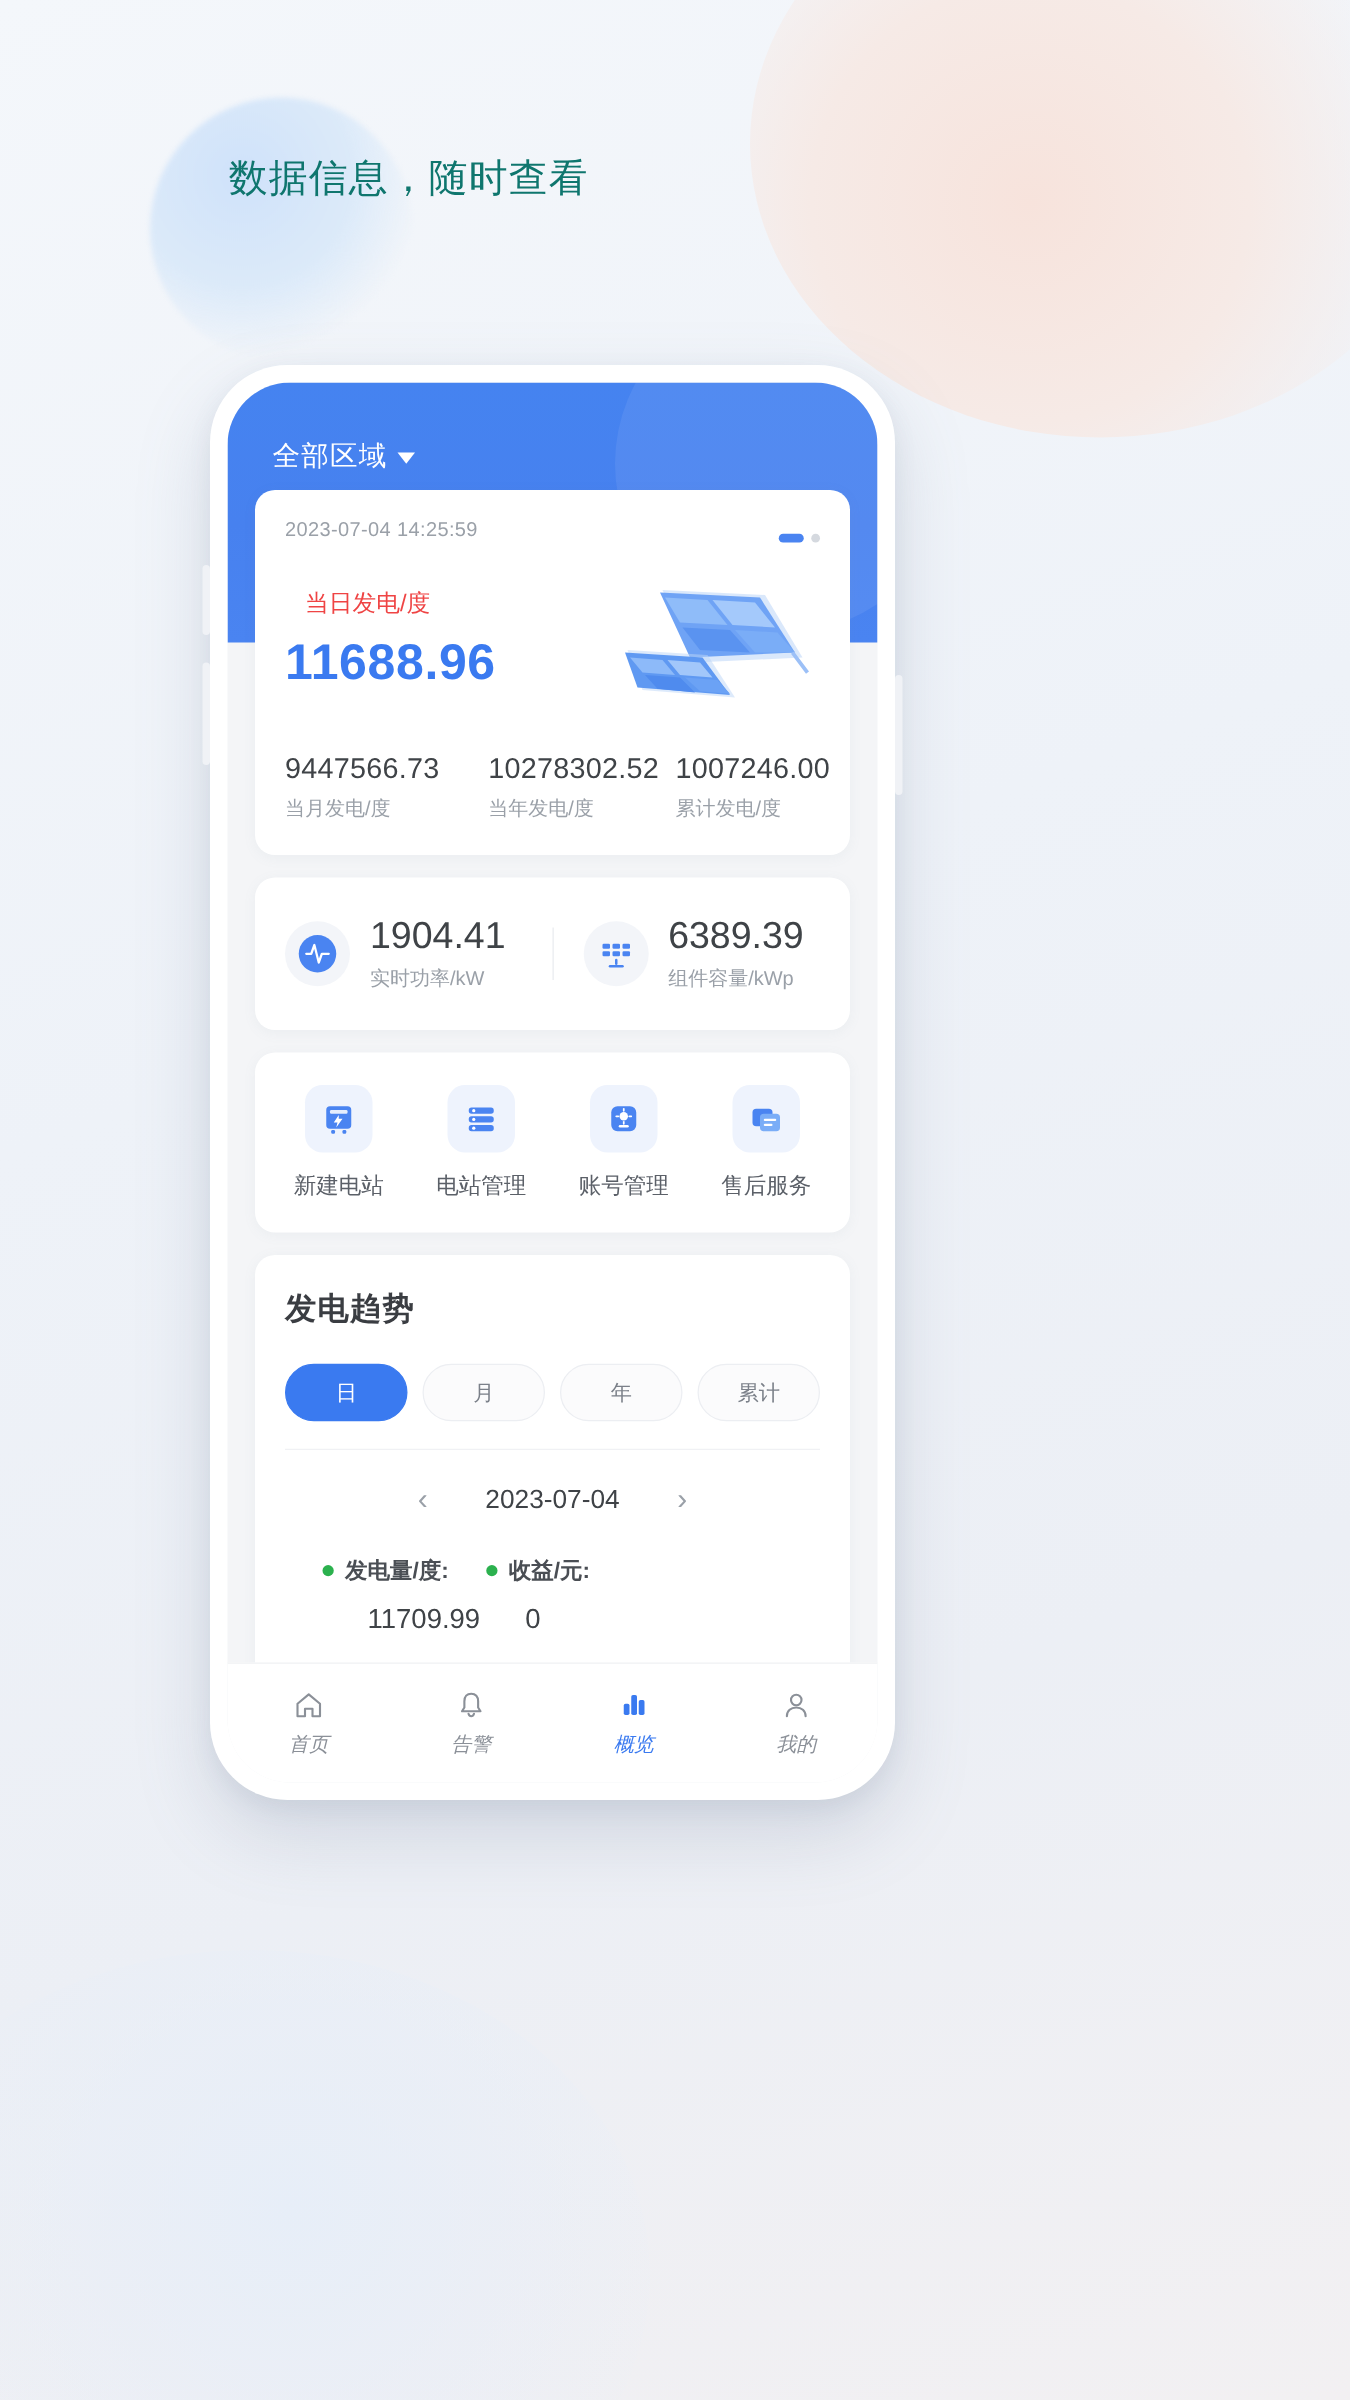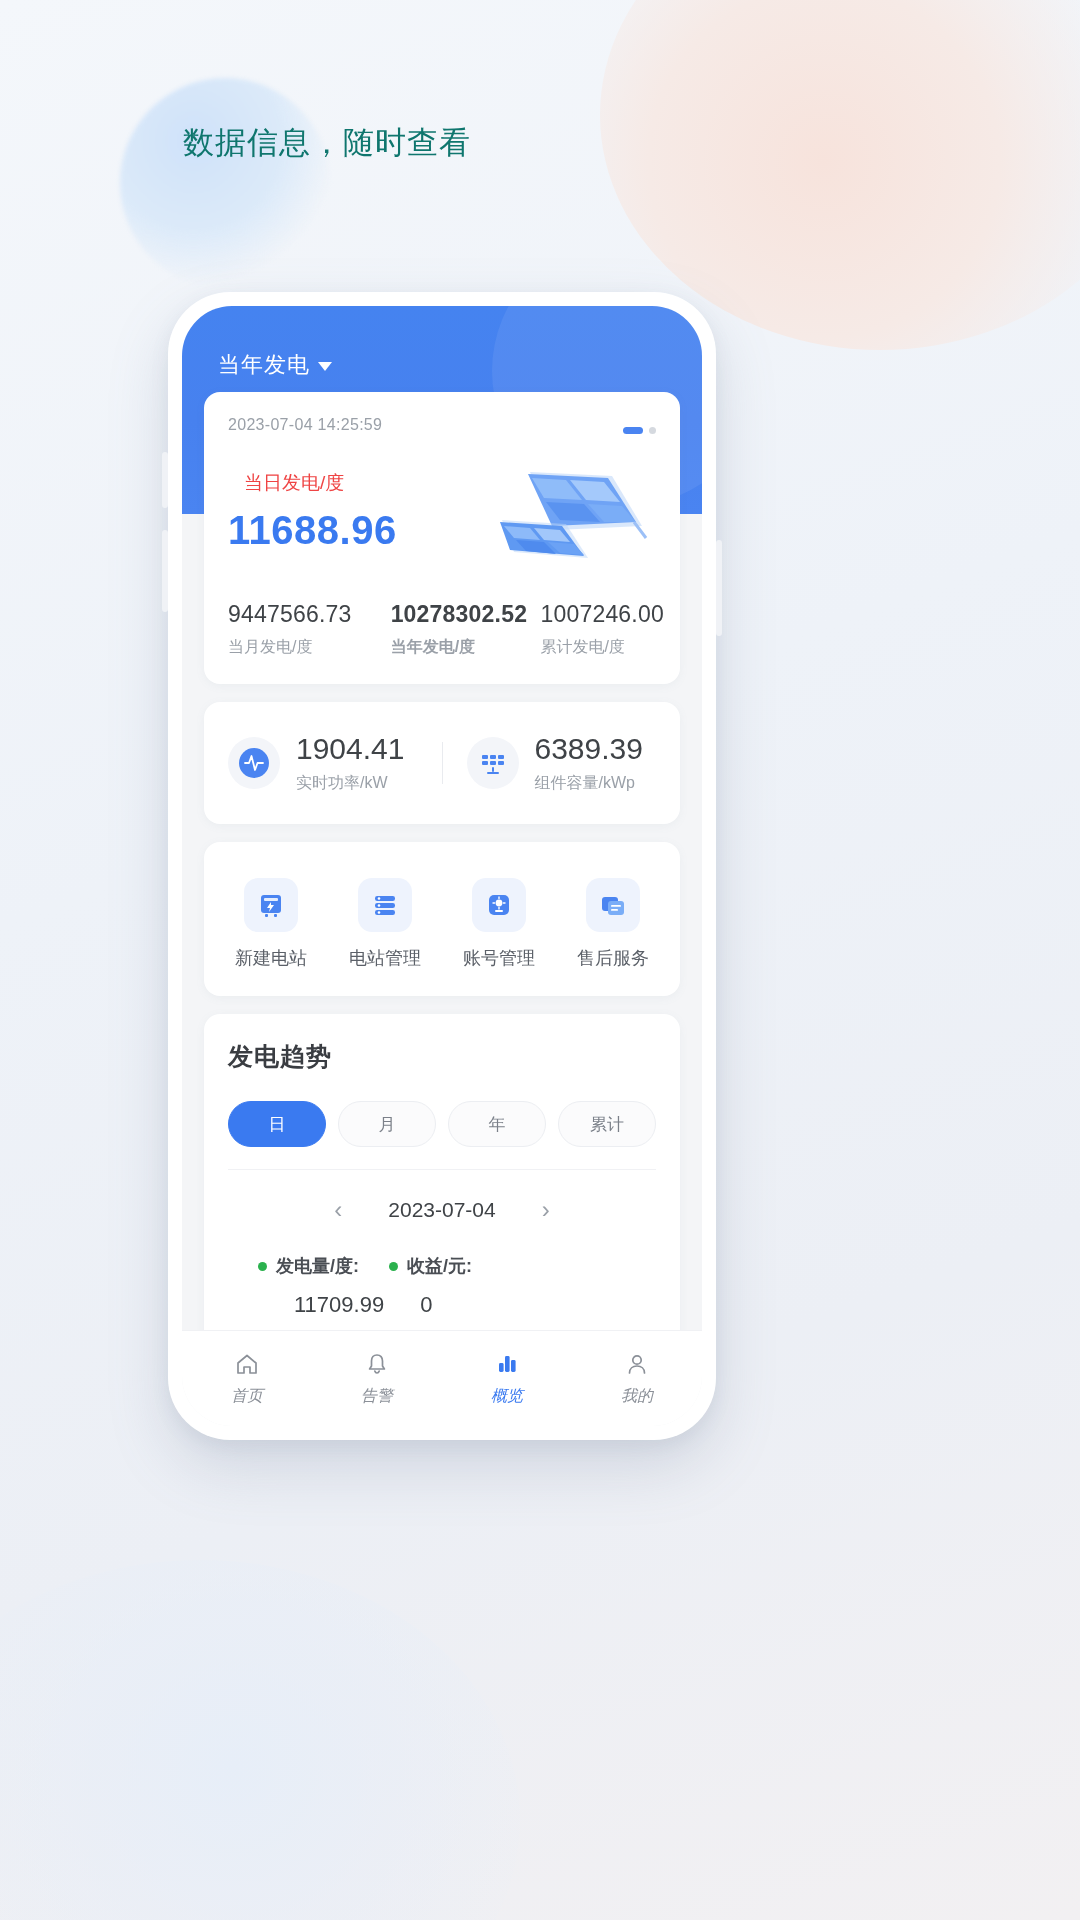--- a/index.html
+++ b/index.html
@@ -110,38 +110,38 @@
   .panel-art {
     position: absolute; right: 28px; top: 76px;
     width: 160px; height: 96px;
   }
 
   .stats-row {
     display: flex; margin-top: 48px;
   }
   .stat { flex: 1; }
   .stat:nth-child(1) { flex: 0 0 38%; }
-  .stat:nth-child(2) { flex: 0 0 35%; font-weight: bold; }
+  .stat:nth-child(2) { flex: 0 0 35%; }
   .stat-value { font-size: 23px; color: #3f4347; letter-spacing: .2px; }
   .stat-label { margin-top: 9px; font-size: 16px; color: #9aa0a8; }
 
   
   .power-card { display: flex; align-items: center; padding: 30px 0; }
   .power-item { flex: 1; display: flex; align-items: center; gap: 16px; padding-left: 24px; }
   .icon-circle {
     width: 52px; height: 52px; border-radius: 50%;
     background: #f3f5f9; display: flex; align-items: center;
     justify-content: center; flex: none;
   }
   .power-num { font-size: 30px; color: #3f4347; }
   .power-cap { margin-top: 7px; font-size: 16px; color: #9aa0a8; }
   .vdivider { width: 1px; height: 42px; background: #e9ebef; }
 
   
-  .actions-card { display: flex; padding: 36px 10px 26px 10px; }
+  .actions-card { display: flex; padding: 26px 10px 26px 10px; }
   .action { flex: 1; display: flex; flex-direction: column; align-items: center; gap: 14px; }
   .action-icon {
     width: 54px; height: 54px; border-radius: 14px;
     background: #eef3fd; display: flex; align-items: center; justify-content: center;
   }
   .action-label { font-size: 18px; color: #5b6068; }
 
   
   .trend-card { padding: 26px 24px 0 24px; }
   .trend-title { font-size: 25px; font-weight: 700; color: #3a3d42; letter-spacing: 1px; font-family: Liberation Serif, serif; }
@@ -204,21 +204,21 @@
 <div class="phone">
   <div class="phone-btn vol1"></div>
   <div class="phone-btn vol2"></div>
   <div class="phone-btn pwr"></div>
 
   <div class="screen">
 
     <div class="app-header">
       <div class="sheen"></div>
       <div class="region-select">
-        <span>当年发电</span>
+        <span>全部区域</span>
         <span class="caret-down"></span>
       </div>
     </div>
 
     <div class="scroll-body">
 
       <div class="card summary-card">
         <div class="summary-top">
           <div class="timestamp">2023-07-04 14:25:59</div>
           <div class="carousel-dots">

